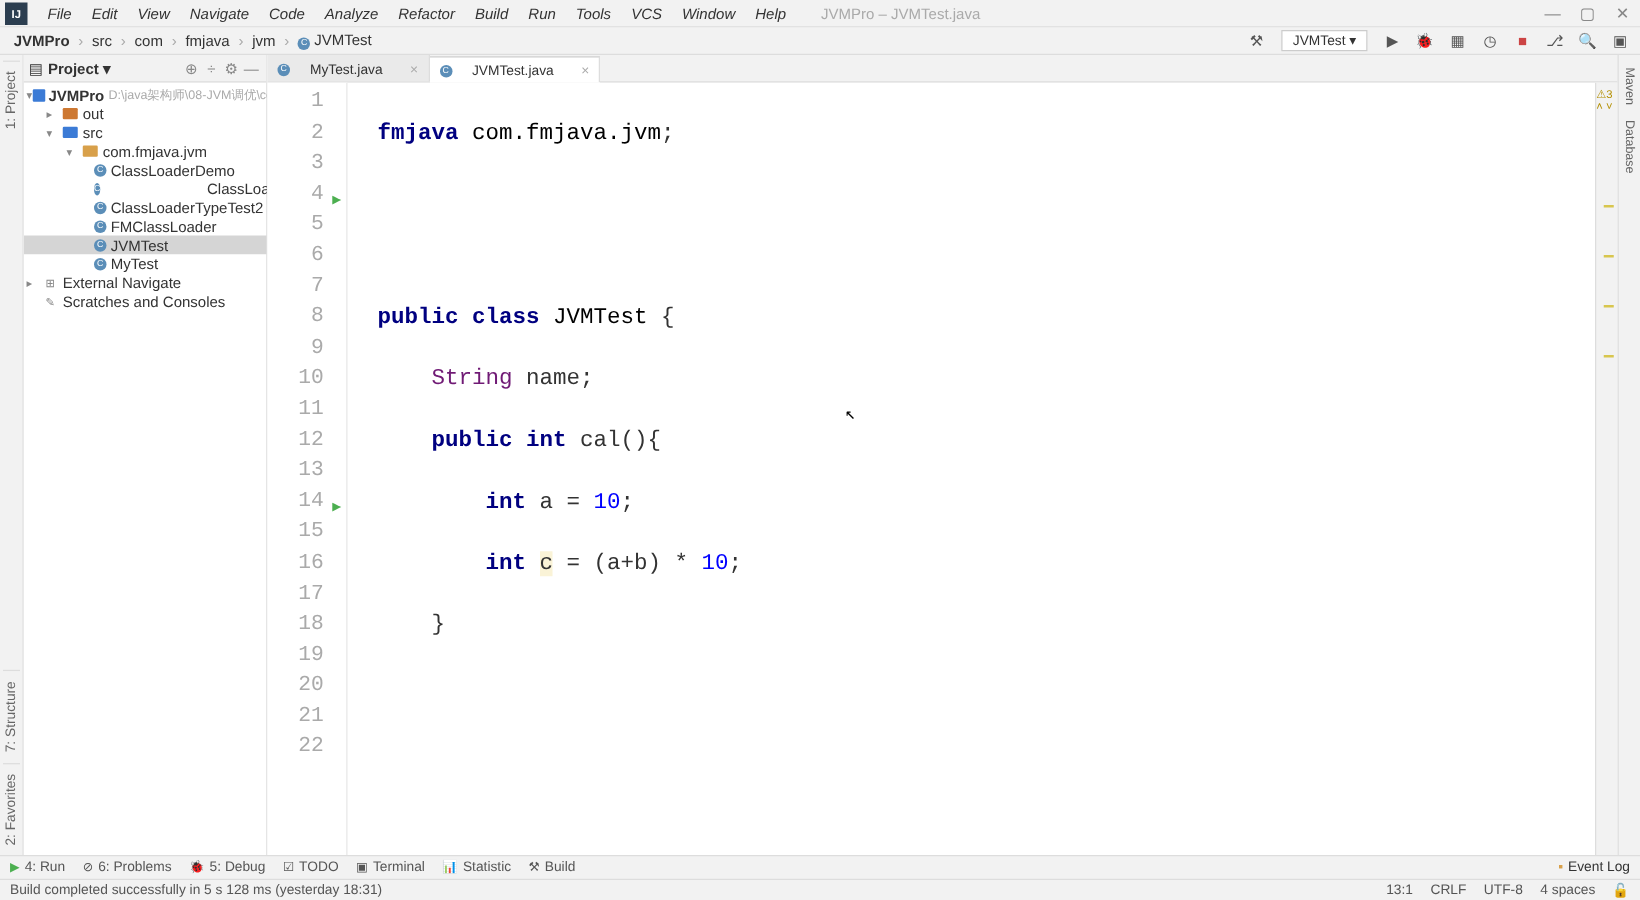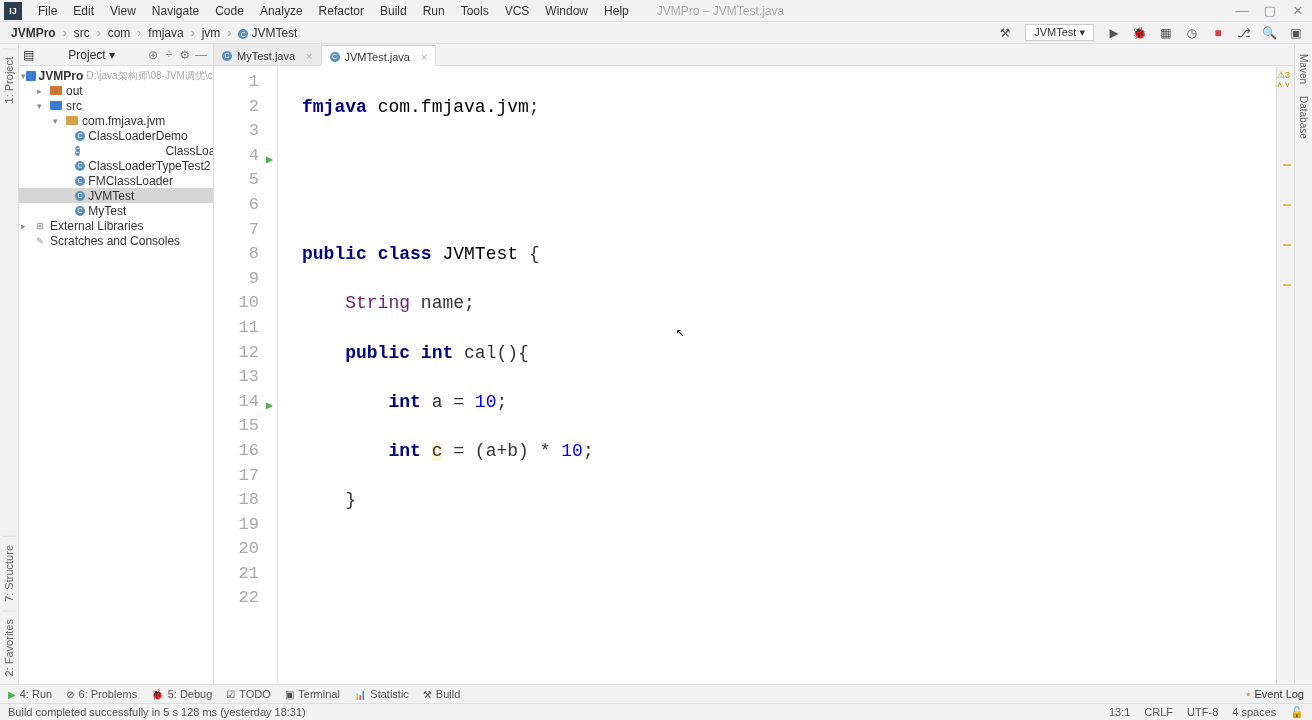--- a/index.html
+++ b/index.html
@@ -1,51 +1,51 @@
 <!DOCTYPE html>
 <html><head>
 <meta charset="utf-8">
 <style>
 * { margin: 0; padding: 0; box-sizing: border-box; }
 body { font-family: "Segoe UI", Arial, sans-serif; font-size: 12px; background: #f2f2f2; color: #333; width: 1312px; height: 720px; overflow: hidden; }
 .menubar { height: 22px; background: #f2f2f2; display: flex; align-items: center; padding-left: 4px; border-bottom: 1px solid #ddd; }
 .menubar .logo { width: 18px; height: 18px; background: #2c3e50; margin-right: 8px; display: flex; align-items: center; justify-content: center; color: #fff; font-size: 9px; font-weight: bold; }
-.menubar .menu-item { padding: 2px 8px; cursor: default; }
+.menubar .menu-item { padding: 2px 8px; cursor: default; font-style: italic; }
 .menubar .right-title { margin-left: 20px; color: #aaa; }
 .menubar .win-controls { margin-left: auto; display: flex; }
 .menubar .win-controls span { width: 28px; text-align: center; color: #888; font-size: 13px; }
 .navbar { height: 22px; background: #f2f2f2; display: flex; align-items: center; padding: 0 6px; border-bottom: 1px solid #ddd; }
 .navbar .crumb { padding: 0 5px; font-weight: bold; color: #333; }
 .navbar .crumb.first { font-weight: bold; }
 .navbar .sep { color: #aaa; padding: 0 2px; }
 .navbar .crumb.normal { font-weight: normal; }
 .navbar .tb-right { margin-left: auto; display: flex; align-items: center; gap: 6px; }
 .navbar .tb-right .icon-btn { width: 20px; height: 18px; display: flex; align-items: center; justify-content: center; color: #555; }
 .run-config { border: 1px solid #ccc; padding: 1px 8px; background: #fff; font-size: 11px; margin: 0 4px; }
 .tb-right .play { color: #4caf50; }
 .tb-right .bug { color: #4caf50; }
 .main { display: flex; height: calc(100% - 22px - 22px - 19px - 17px); }
 .left-gutter { width: 19px; background: #f2f2f2; border-right: 1px solid #ddd; display: flex; flex-direction: column; align-items: center; padding-top: 4px; }
 .left-gutter .vtab { writing-mode: vertical-rl; transform: rotate(180deg); font-size: 11px; padding: 8px 1px; color: #666; border-bottom: 1px solid #ddd; }
 .project-panel { width: 195px; background: #fff; border-right: 1px solid #ddd; display: flex; flex-direction: column; }
 .pp-header { height: 22px; background: #f2f2f2; border-bottom: 1px solid #ddd; display: flex; align-items: center; padding: 0 4px; }
-.pp-header .title { font-weight: normal; flex: 1; padding-left: 4px; text-align: center; }
+.pp-header .title { font-weight: bold; flex: 1; padding-left: 4px; }
 .pp-header .hicon { width: 16px; color: #888; text-align: center; font-size: 12px; }
 .tree { flex: 1; overflow: auto; font-size: 12px; padding-top: 2px; }
 .tree-row { display: flex; align-items: center; height: 15px; padding-left: 4px; white-space: nowrap; }
 .tree-row .arrow { width: 12px; color: #888; font-size: 9px; }
 .tree-row .ticon { width: 14px; height: 12px; margin-right: 3px; display: inline-flex; align-items: center; justify-content: center; font-size: 9px; }
 .folder-i { background: #d8a04a; border-radius: 1px; width: 12px; height: 9px; }
 .module-i { background: #3b7bd6; border-radius: 1px; width: 10px; height: 10px; }
 .class-i { background: #5b8eb8; border-radius: 50%; width: 10px; height: 10px; color: #fff; font-size: 7px; display: flex; align-items: center; justify-content: center; }
 .lib-i { color: #888; }
 .selected { background: #d5d5d5; }
 .editor-area { flex: 1; display: flex; flex-direction: column; background: #fff; }
 .tabs { height: 22px; background: #f2f2f2; border-bottom: 1px solid #ddd; display: flex; align-items: flex-end; }
-.tab { height: 21px; padding: 2px 8px 0 8px; display: flex; align-items: center; gap: 5px; border-right: 1px solid #ddd; background: #eaeaea; font-size: 11px; }
+.tab { height: 21px; padding: 2px 8px 0 8px; display: flex; align-items: center; gap: 16px; border-right: 1px solid #ddd; background: #eaeaea; font-size: 11px; }
 .tab.active { background: #fff; border-top: 1px solid #ccc; border-bottom: 1px solid #fff; margin-bottom: -1px; }
 .tab .close-x { color: #aaa; font-size: 11px; margin-left: 6px; }
 .editor-body { flex: 1; display: flex; overflow: hidden; }
 .gutter { width: 64px; background: #fff; border-right: 1px solid #e8e8e8; font-family: "Consolas","Courier New",monospace; font-size: 17px; color: #aaa; text-align: right; padding-right: 18px; padding-top: 4px; line-height: 24.6px; position: relative; }
 .gutter .gline { height: 24.6px; position: relative; }
 .gutter .run-arrow { position: absolute; right: -14px; top: 4px; color: #4caf50; font-size: 12px; }
 .code { flex: 1; font-family: "Consolas","Courier New",monospace; font-size: 18px; padding-top: 4px; padding-left: 24px; line-height: 24.6px; white-space: pre; position: relative; }
 .code-line { height: 24.6px; }
 .kw { color: #000080; font-weight: bold; }
 .pkg { color: #000; }
@@ -161,21 +161,21 @@
         </div>
       <div class="tree-row" style="padding-left:56px;"><span class="class-i">C</span>&nbsp;<span>ClassLoaderDemo</span></div>
       <div class="tree-row" style="padding-left:56px;gap:41px;"><span class="class-i">C</span>&nbsp;<span>ClassLoaderType</span></div>
       <div class="tree-row" style="padding-left:56px;"><span class="class-i">C</span>&nbsp;<span>ClassLoaderTypeTest2</span></div>
       <div class="tree-row" style="padding-left:56px;"><span class="class-i">C</span>&nbsp;<span>FMClassLoader</span></div>
       <div class="tree-row selected" style="padding-left:56px;"><span class="class-i">C</span>&nbsp;<span>JVMTest</span></div>
       <div class="tree-row" style="padding-left:56px;"><span class="class-i">C</span>&nbsp;<span>MyTest</span></div>
       <div class="tree-row" style="padding-left:2px;">
           <span class="arrow">▸</span>
           <span class="ticon lib-i">⊞</span>
-          <span>External Libraries</span>
+          <span>External Navigate</span>
         </div>
       <div class="tree-row" style="padding-left:14px;">
           <span class="ticon lib-i">✎</span>
           <span>Scratches and Consoles</span>
         </div>
     </div>
   </div>
 
   <div class="editor-area">
     <div class="tabs">

